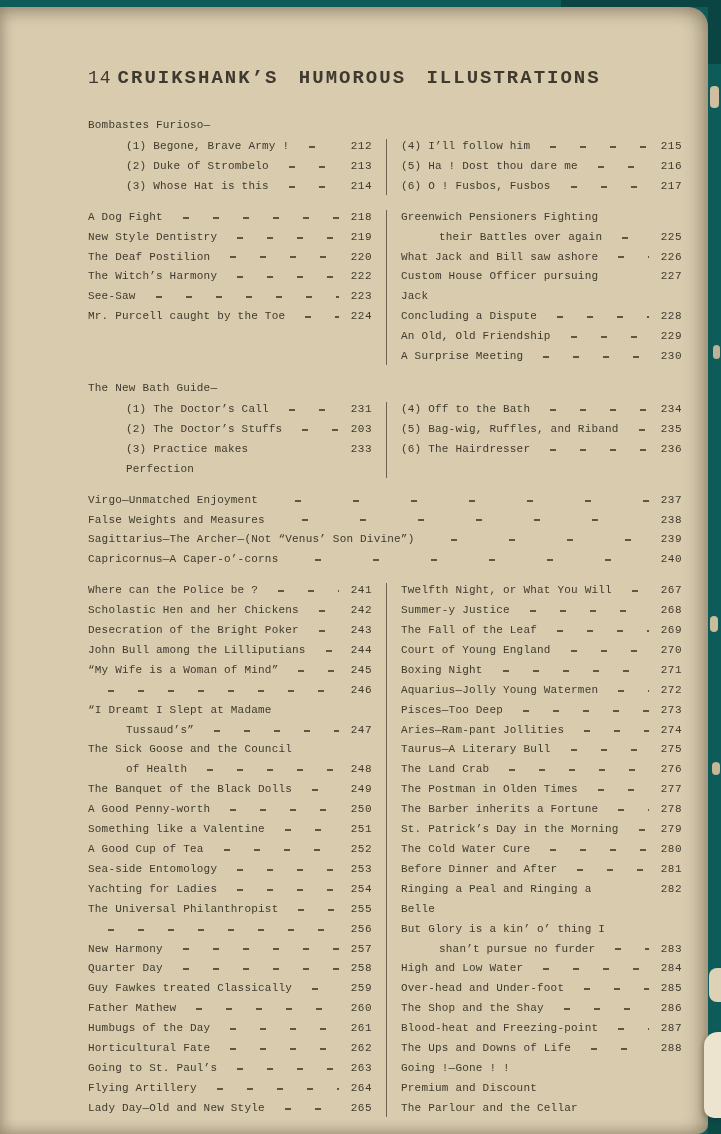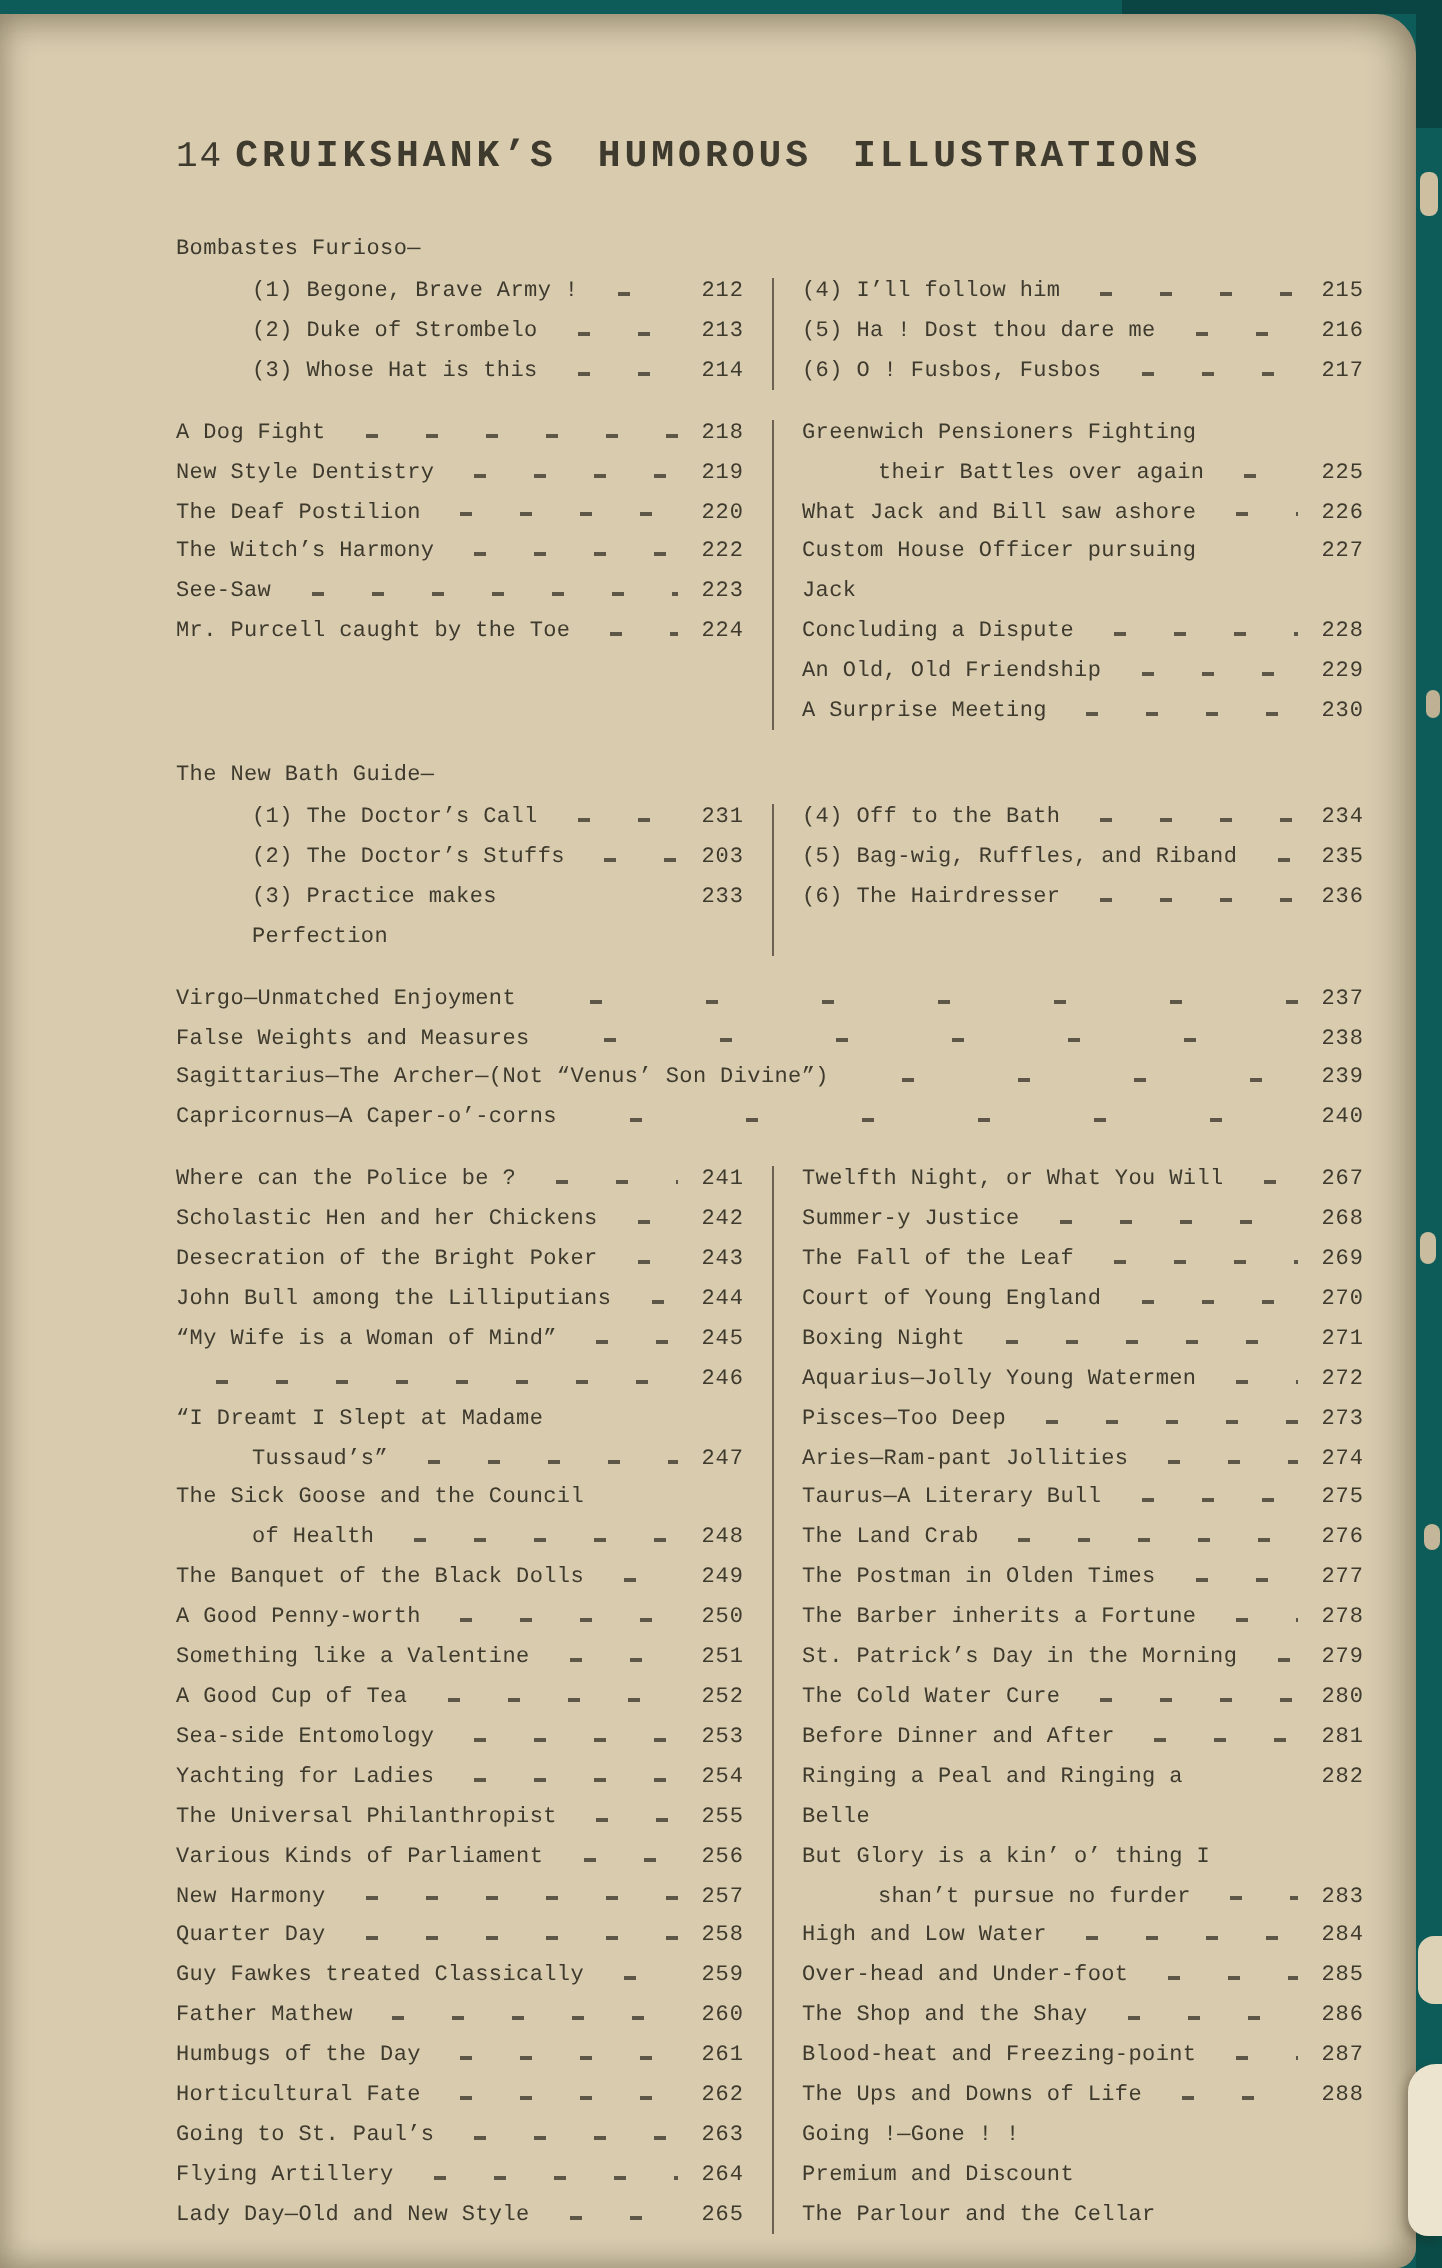--- a/index.html
+++ b/index.html
@@ -335,21 +335,20 @@
               <span class="t">Yachting for Ladies</span>
               <span class="leader"></span>
               <span class="pg">254</span>
             </div>
             <div class="row">
               <span class="t">The Universal Philanthropist</span>
               <span class="leader"></span>
               <span class="pg">255</span>
             </div>
             <div class="row">
-              <span class="t">Various Kinds of Parliament</span>
               <span class="leader"></span>
               <span class="pg">256</span>
             </div>
             <div class="row">
               <span class="t">New Harmony</span>
               <span class="leader"></span>
               <span class="pg">257</span>
             </div>
             <div class="row">
               <span class="t">Quarter Day</span>

